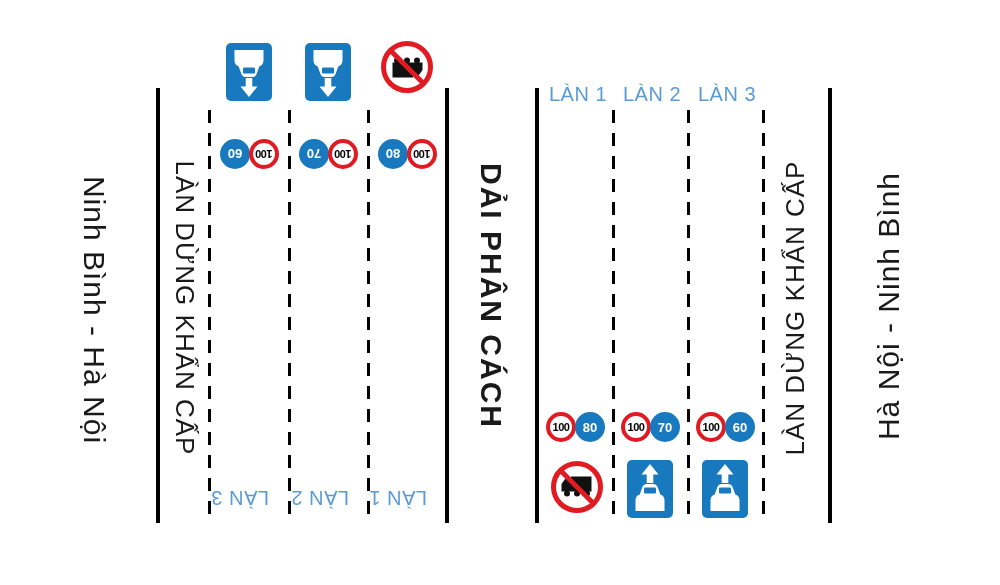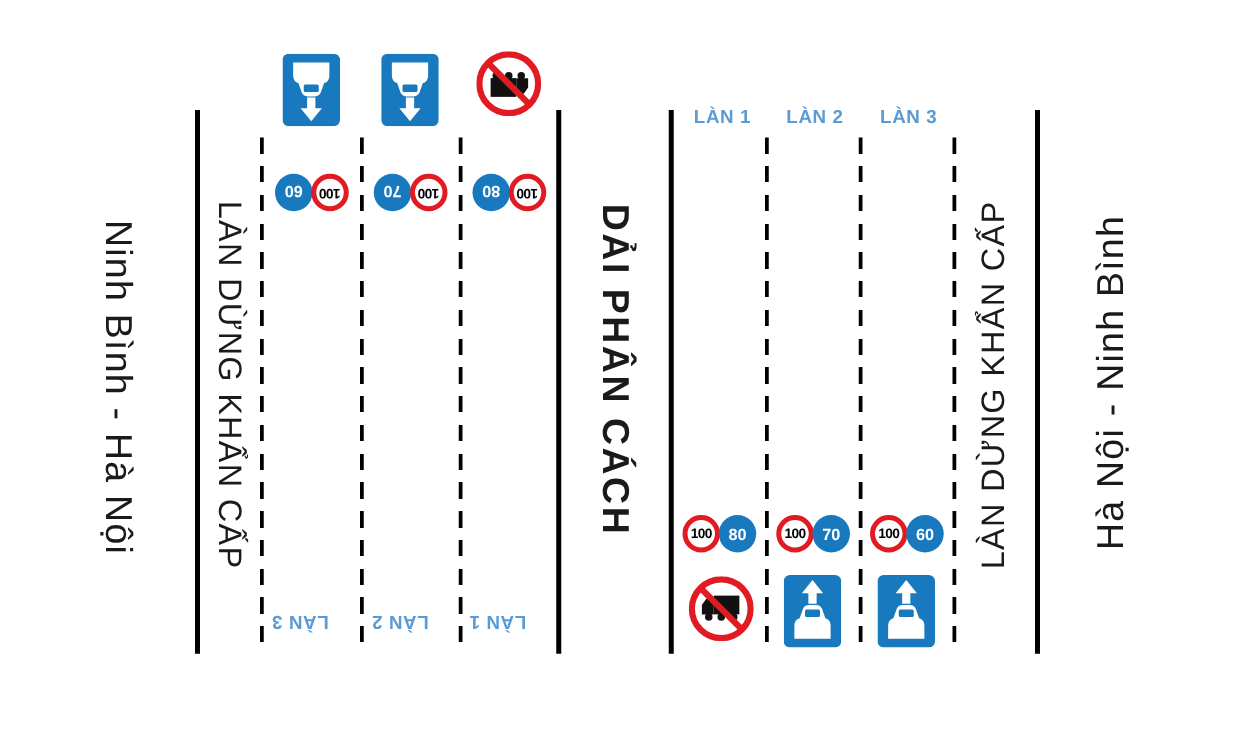--- a/index.html
+++ b/index.html
@@ -10,21 +10,21 @@
   .dashed-line{position:absolute;width:3px;
                background:repeating-linear-gradient(to bottom,#000 0 13px,transparent 13px 23px);}
 
   .v-label{position:absolute;white-space:nowrap;color:#1a1a1a;}
   .rot-cw{transform:translate(-50%,-50%) rotate(90deg);}
   .rot-ccw{transform:translate(-50%,-50%) rotate(-90deg);}
   .direction-label{font-size:30px;letter-spacing:1px;font-weight:500;}
   .emergency-label{font-size:26px;letter-spacing:1px;font-weight:500;}
   .median-label{font-size:30px;font-weight:600;letter-spacing:2px;}
 
-  .lane-label{position:absolute;font-size:15px;font-weight:bold;color:#5b9bd5;
+  .lane-label{position:absolute;font-size:20px;font-weight:normal;color:#5b9bd5;
               white-space:nowrap;letter-spacing:.5px;transform:translate(-50%,-50%);}
   .lane-label.flip{transform:translate(-50%,-50%) rotate(180deg);}
 
   .speed-circle{position:absolute;width:30px;height:30px;border-radius:50%;
                 display:flex;align-items:center;justify-content:center;
                 box-sizing:border-box;font-weight:bold;}
   .speed-min{background:#1879bf;color:#fff;font-size:13px;}
   .speed-max{background:#fff;border:4px solid #e01b22;color:#000;font-size:11px;letter-spacing:-.5px;}
 
   .sign{position:absolute;line-height:0;}

